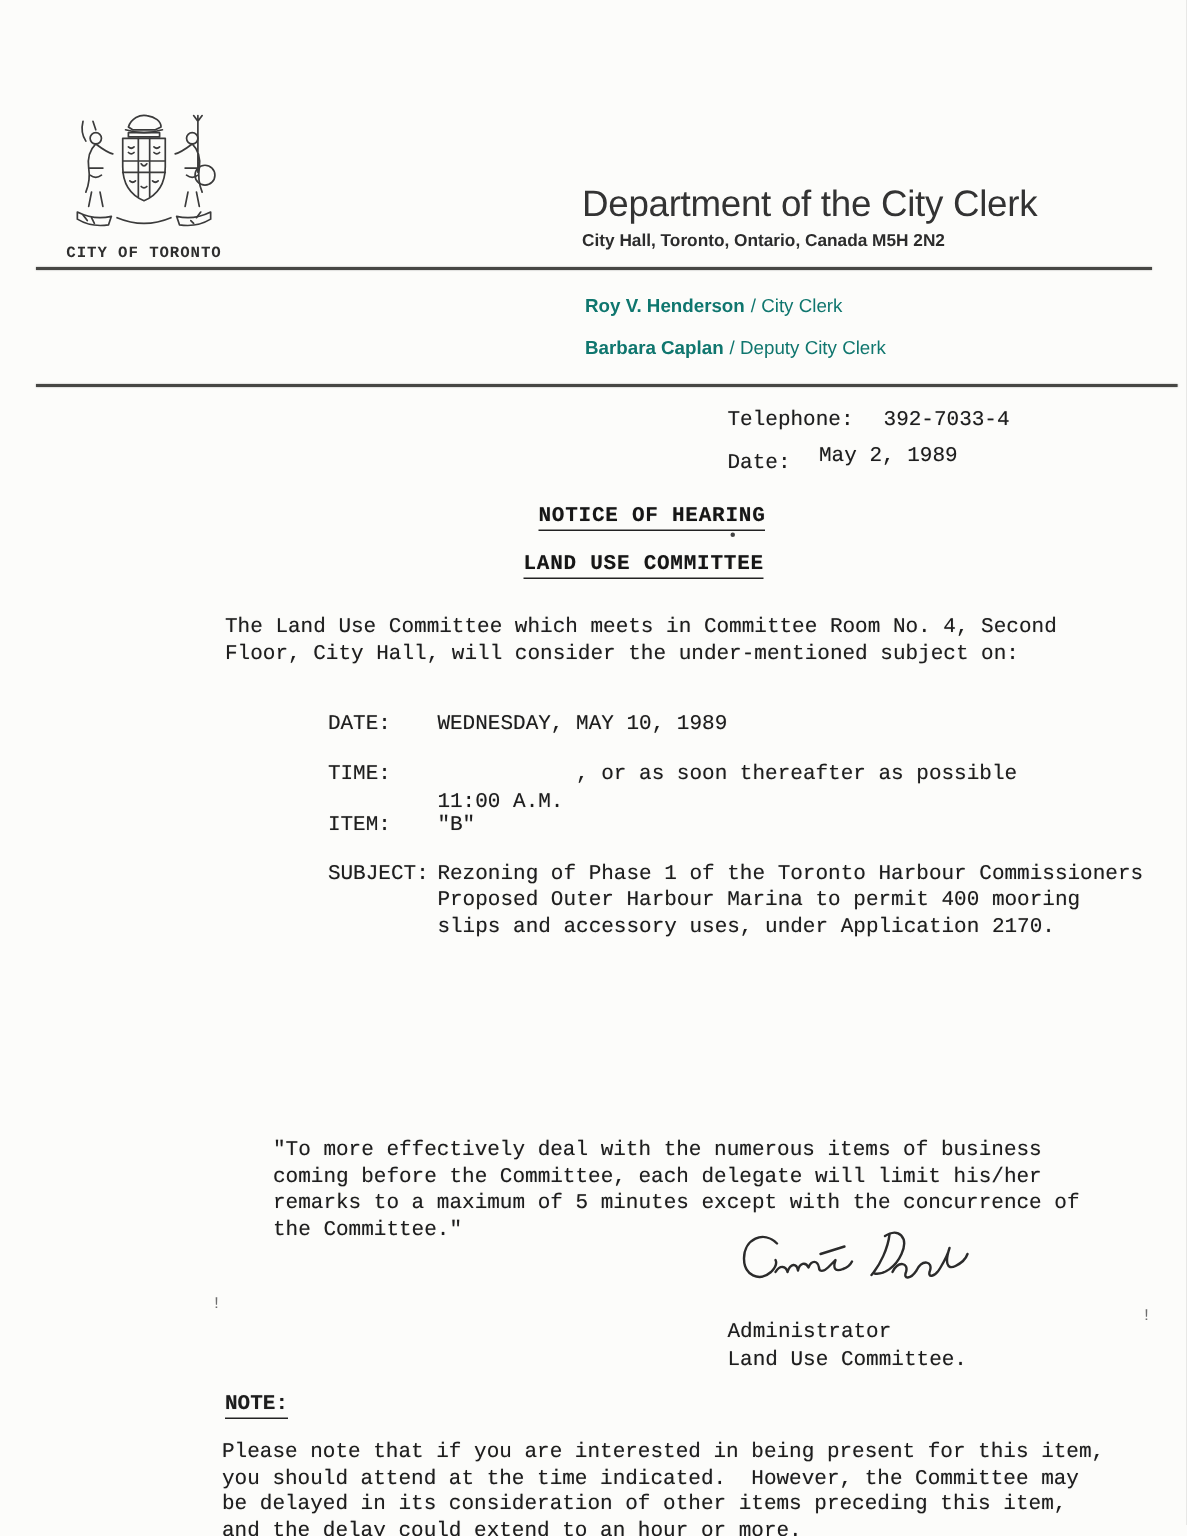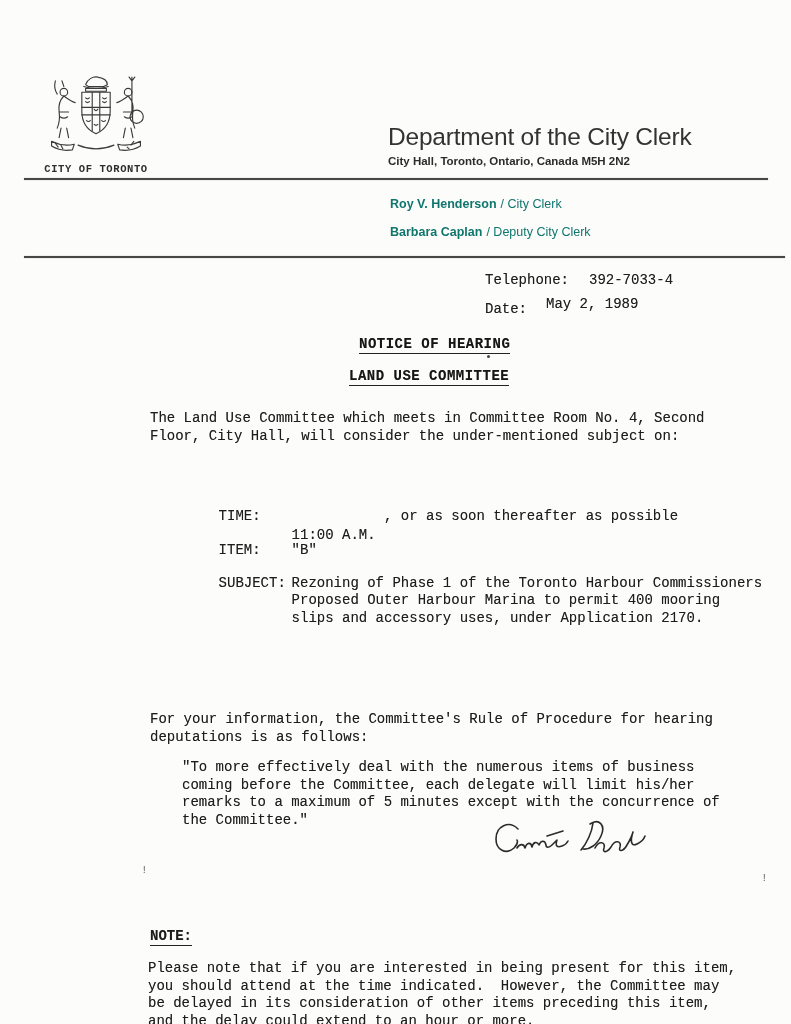--- a/index.html
+++ b/index.html
@@ -119,50 +119,53 @@
     <span>Date:</span><span class="val">May 2, 1989</span>
   </div>
 
   <div class="abs mono doc-title t1">NOTICE OF HEARING</div>
   <div class="abs mono doc-title t2">LAND USE COMMITTEE</div>
   <div class="abs title-dot"></div>
 
   <div class="abs mono pre intro">The Land Use Committee which meets in Committee Room No. 4, Second
 Floor, City Hall, will consider the under-mentioned subject on:</div>
 
+  <div class="abs mono pre detail-row d-date">
+    <span class="detail-label">DATE:</span><span class="detail-value">WEDNESDAY, MAY 10, 1989</span>
+  </div>
   <div class="abs mono pre detail-row d-time">
     <span class="detail-label">TIME:</span><span class="detail-value raised">11:00 A.M.</span><span class="detail-value"> , or as soon thereafter as possible</span>
   </div>
   <div class="abs mono pre detail-row d-item">
     <span class="detail-label">ITEM:</span><span class="detail-value">"B"</span>
   </div>
   <div class="abs mono pre detail-row d-subject">
     <span class="detail-label">SUBJECT:</span><span class="detail-value">Rezoning of Phase 1 of the Toronto Harbour Commissioners
 Proposed Outer Harbour Marina to permit 400 mooring
 slips and accessory uses, under Application 2170.</span>
   </div>
 
-  <div class="abs mono pre p2">For your information, the Committee's Rule of Procedure for hearing
-deputations is as follows:</div>
   <div class="abs mono pre quote">"To more effectively deal with the numerous items of business
 coming before the Committee, each delegate will limit his/her
 remarks to a maximum of 5 minutes except with the concurrence of
 the Committee."</div>
 
   <svg class="abs sig" viewBox="0 0 172 54">
     <g fill="none" stroke="#2b2b2b" stroke-width="1.6" stroke-linecap="round" stroke-linejoin="round">
       <path d="M31 12 C22 3 9 9 9 22 C9 33 19 38 27 31 C30 28 31 25 30 23"></path>
       <path d="M30 31 c3 -5 7 -4 8 0 c2 -6 6 -6 7 -1 c1 -5 5 -6 7 -2 c2 -5 6 -5 7 0 c0 3 3 3 6 0 l5 -5 c-2 6 0 8 5 6 c3 -1 5 -3 6 -5"></path>
       <path d="M60 19 l16 -5"></path>
       <path d="M103 7 c9 -6 16 1 11 12 c-4 9 -12 14 -18 13"></path>
       <path d="M106 6 c-1 9 -6 20 -12 27"></path>
       <path d="M108 31 c4 -8 11 -6 9 0 c-2 5 3 5 7 -1 c4 -8 11 -6 9 0 c-2 5 3 5 7 -2 c3 -5 5 -9 6 -13 c-3 9 -2 15 4 12 c4 -2 7 -5 8 -8"></path>
     </g>
   </svg>
 
+  <div class="abs mono pre signoff">Administrator
+Land Use Committee.</div>
 
   <div class="abs mono note-head">NOTE:</div>
   <div class="abs mono pre note-body">Please note that if you are interested in being present for this item,
 you should attend at the time indicated.  However, the Committee may
 be delayed in its consideration of other items preceding this item,
 and the delay could extend to an hour or more.</div>
 
   <div class="abs mono mark mark-l">!</div>
   <div class="abs mono mark mark-r">!</div>
 

